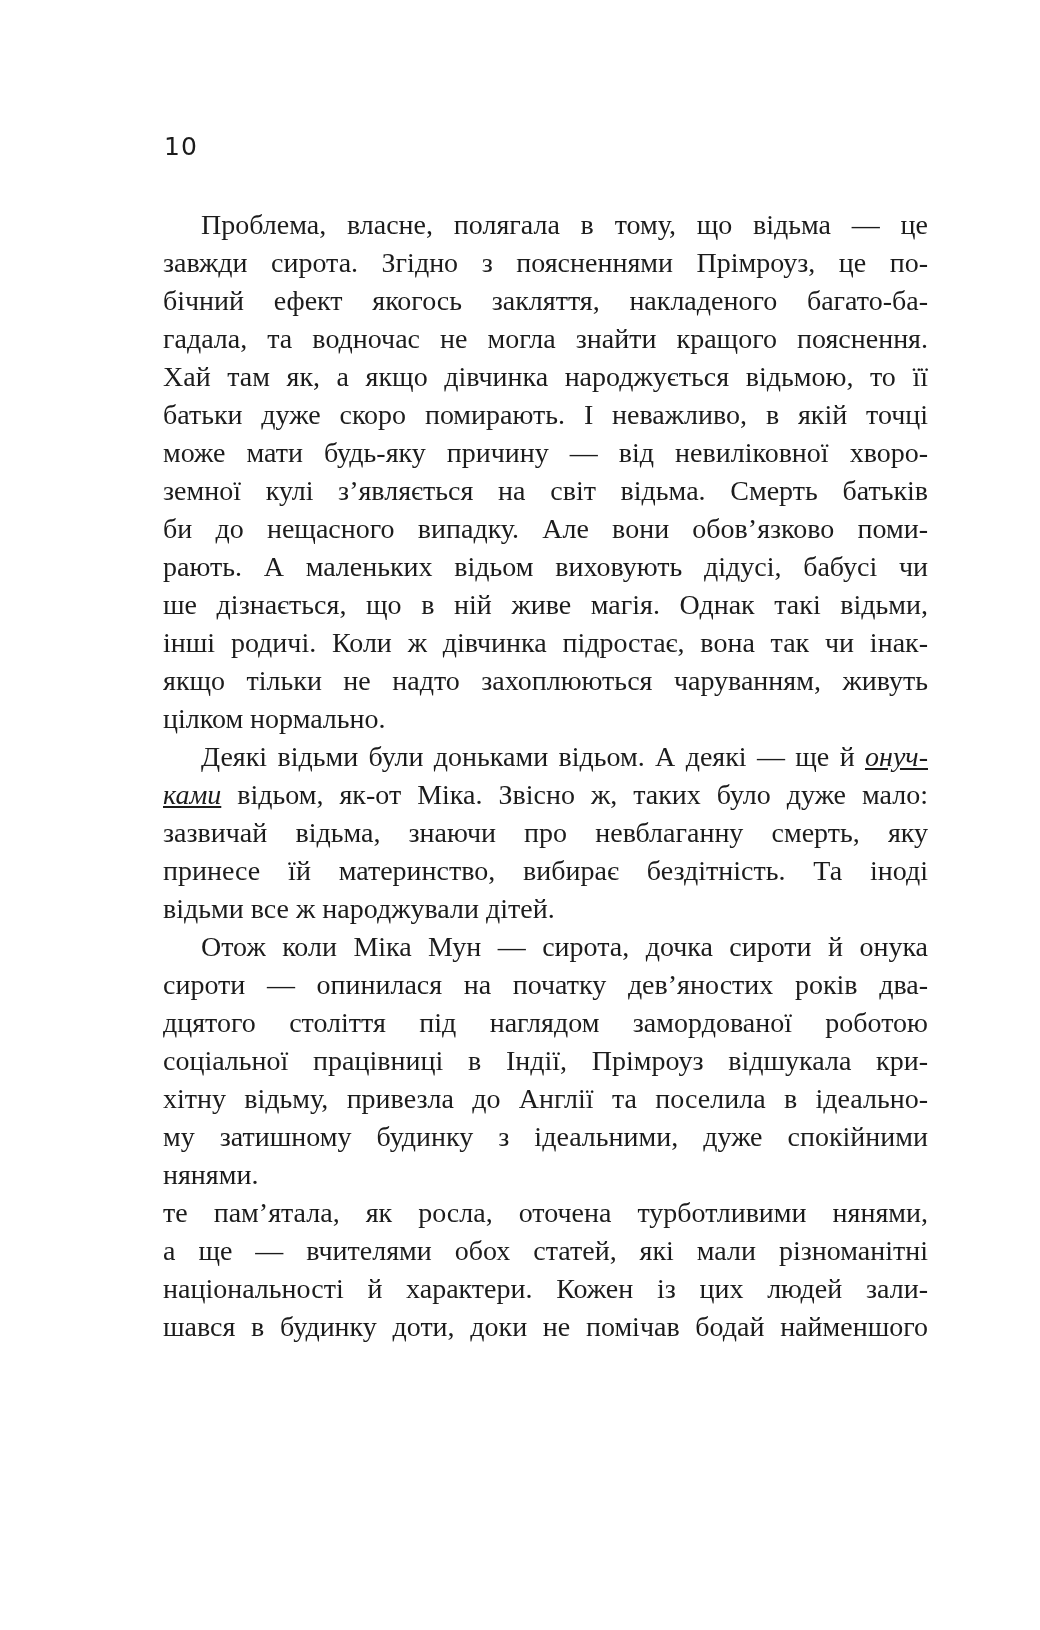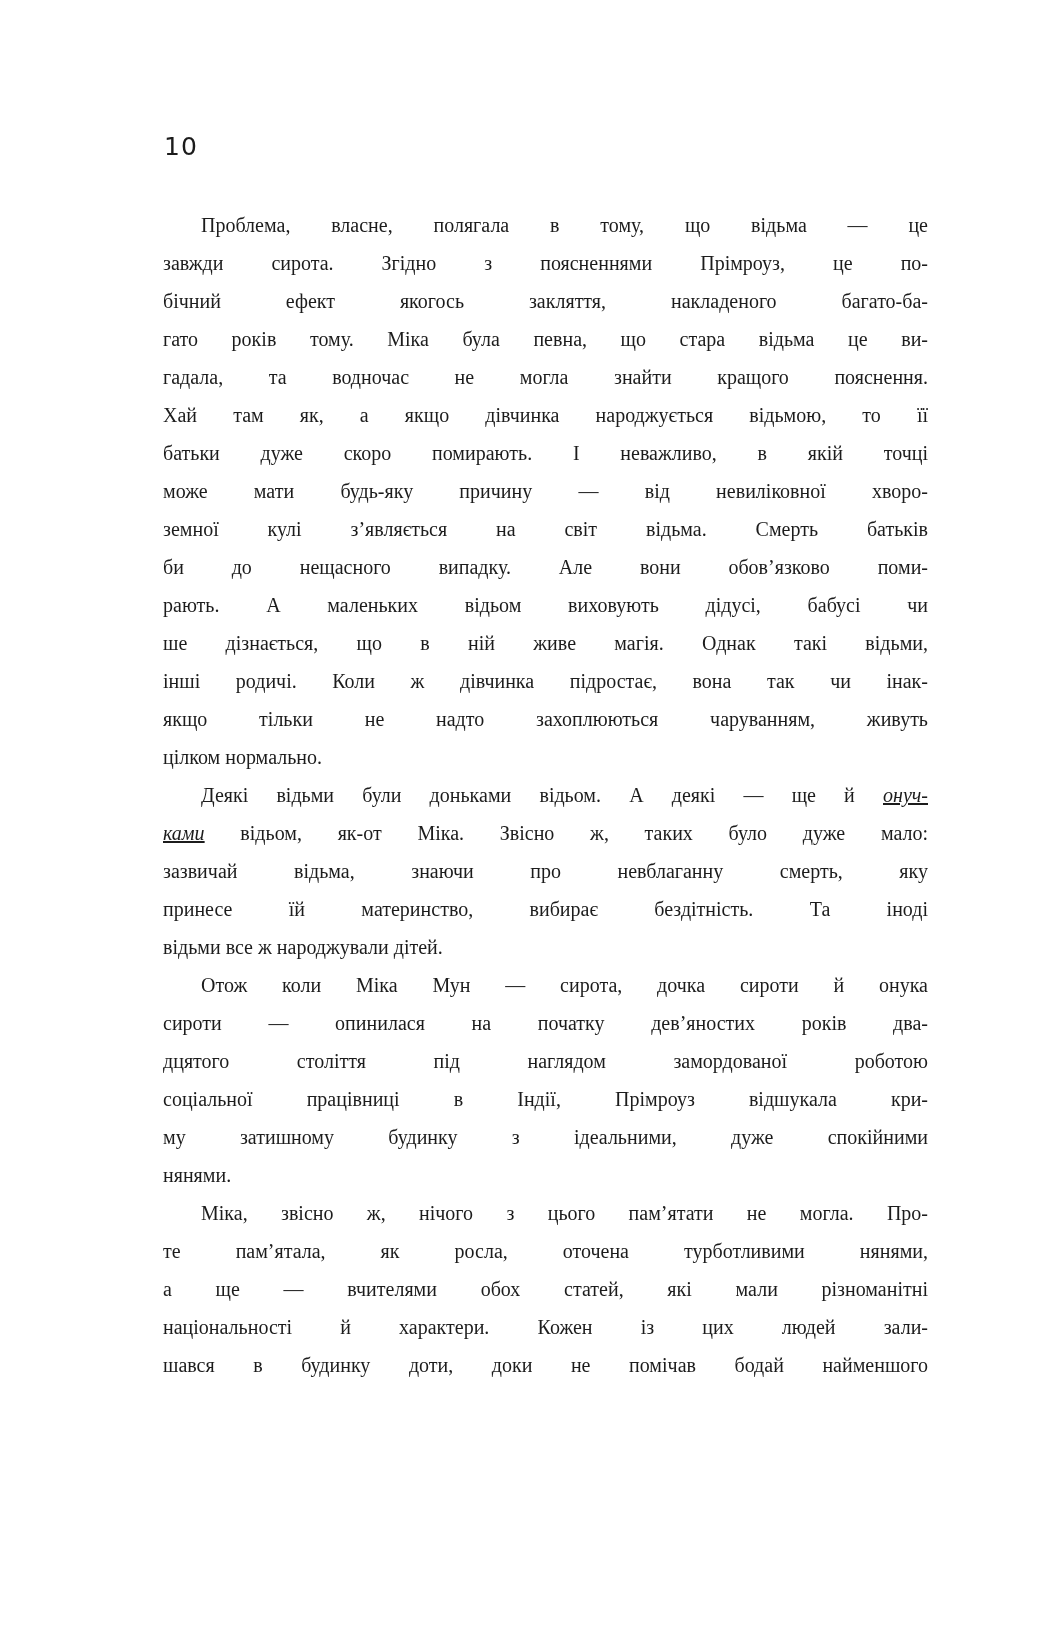--- a/index.html
+++ b/index.html
@@ -23,21 +23,21 @@
     font-family: "DejaVu Sans", sans-serif;
     font-size: 25px;
     letter-spacing: 1px;
     color: #1c1c1c;
   }
   .text-block {
     position: absolute;
     left: 163px;
     top: 206px;
     width: 765px;
-    font-size: 20px;
+    font-size: 28px;
     line-height: 38px;
   }
   .line {
     height: 38px;
     text-align: justify;
     text-align-last: justify;
     white-space: normal;
   }
   .line.para-end {
     text-align-last: left;
@@ -52,42 +52,41 @@
 </style>
 </head>
 <body>
 
 <div class="page" style="background: rgb(255, 255, 255); color: rgb(28, 28, 28);">
   <div class="page-number">10</div>
   <div class="text-block">
       <div class="line indent"><span>Проблема, власне, полягала в тому, що відьма — це</span></div>
       <div class="line"><span>завжди сирота. Згідно з поясненнями Прімроуз, це по-</span></div>
       <div class="line"><span>бічний ефект якогось закляття, накладеного багато-ба-</span></div>
-      <div class="line"><span>гато років тому. Міка була певна, що стара відьма це ви-</span></div>
       <div class="line"><span>гадала, та водночас не могла знайти кращого пояснення.</span></div>
       <div class="line"><span>Хай там як, а якщо дівчинка народжується відьмою, то її</span></div>
       <div class="line"><span>батьки дуже скоро помирають. І неважливо, в якій точці</span></div>
       <div class="line"><span>може мати будь-яку причину — від невиліковної хворо-</span></div>
       <div class="line"><span>земної кулі з’являється на світ відьма. Смерть батьків</span></div>
       <div class="line"><span>би до нещасного випадку. Але вони обов’язково поми-</span></div>
       <div class="line"><span>рають. А маленьких відьом виховують дідусі, бабусі чи</span></div>
       <div class="line"><span>ше дізнається, що в ній живе магія. Однак такі відьми,</span></div>
       <div class="line"><span>інші родичі. Коли ж дівчинка підростає, вона так чи інак-</span></div>
       <div class="line"><span>якщо тільки не надто захоплюються чаруванням, живуть</span></div>
       <div class="line para-end"><span>цілком нормально.</span></div>
       <div class="line indent"><span>Деякі відьми були доньками відьом. А деякі — ще й </span><em>онуч-</em></div>
       <div class="line"><em>ками</em><span> відьом, як-от Міка. Звісно ж, таких було дуже мало:</span></div>
       <div class="line"><span>зазвичай відьма, знаючи про невблаганну смерть, яку</span></div>
       <div class="line"><span>принесе їй материнство, вибирає бездітність. Та іноді</span></div>
       <div class="line para-end"><span>відьми все ж народжували дітей.</span></div>
       <div class="line indent"><span>Отож коли Міка Мун — сирота, дочка сироти й онука</span></div>
       <div class="line"><span>сироти — опинилася на початку дев’яностих років два-</span></div>
       <div class="line"><span>дцятого століття під наглядом замордованої роботою</span></div>
       <div class="line"><span>соціальної працівниці в Індії, Прімроуз відшукала кри-</span></div>
+      <div class="line"><span>хітну відьму, привезла до Англії та поселила в ідеально-</span></div>
       <div class="line"><span>му затишному будинку з ідеальними, дуже спокійними</span></div>
       <div class="line para-end"><span>нянями.</span></div>
-      <div class="line indent"><span>Міка, звісно ж, нічого з цього пам’ятати не могла. Про-</span></div>
       <div class="line"><span>те пам’ятала, як росла, оточена турботливими нянями,</span></div>
       <div class="line"><span>а ще — вчителями обох статей, які мали різноманітні</span></div>
       <div class="line"><span>національності й характери. Кожен із цих людей зали-</span></div>
       <div class="line"><span>шався в будинку доти, доки не помічав бодай найменшого</span></div>
     </div>
 </div>
 
 </body></html>

